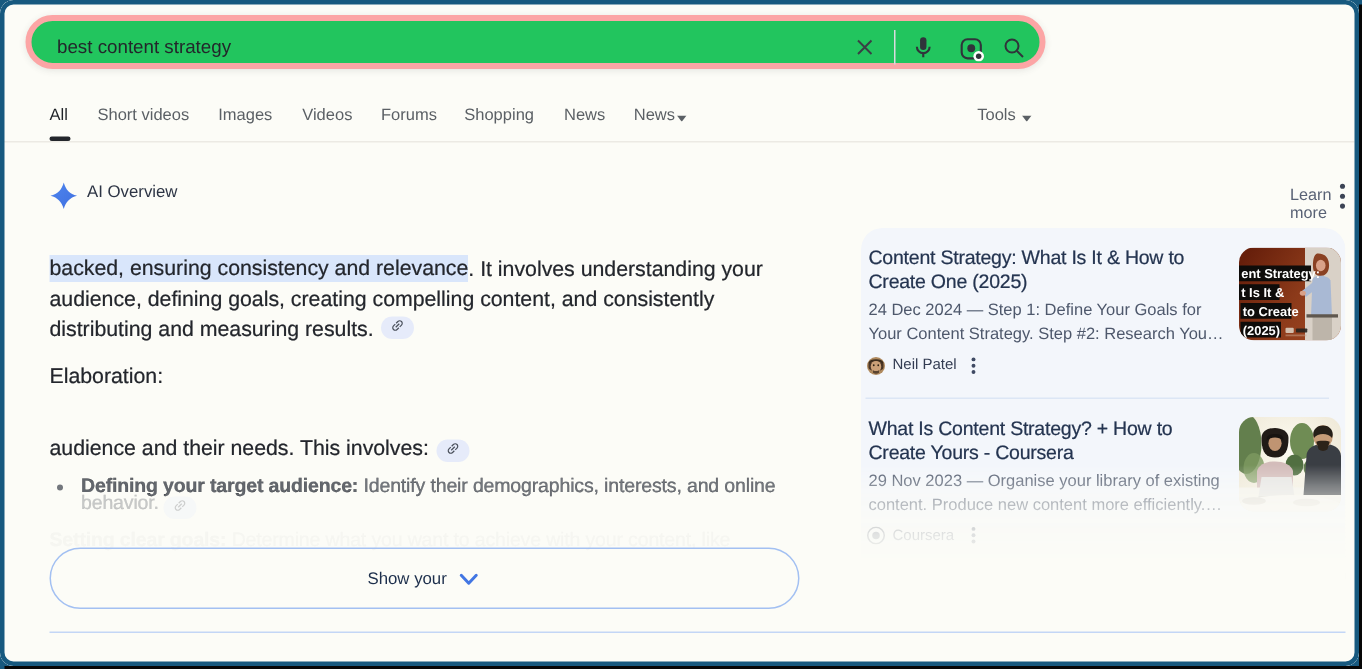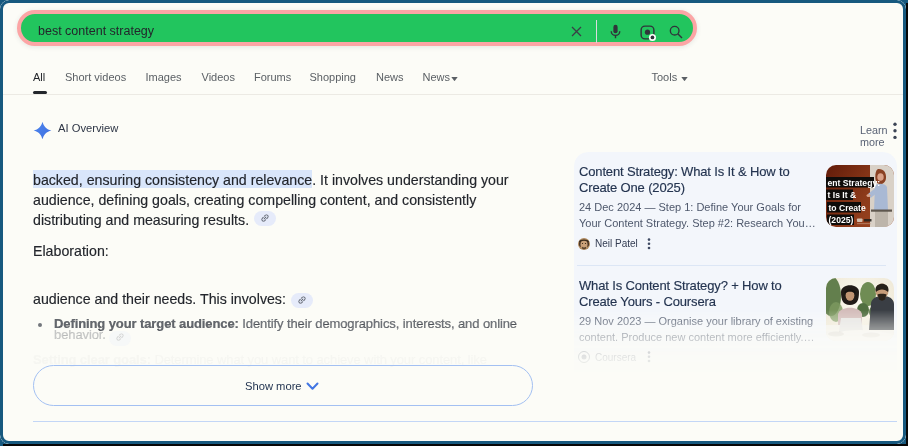--- a/index.html
+++ b/index.html
@@ -157,21 +157,21 @@
   <div class="abs" style="left:37.5px;top:322.5px;width:4px;height:4px;border-radius:50%;background:#73777d"></div>
   <div class="abs bodytext nowrap graytxt" style="left:54px;top:315.3px;font-size:13px;letter-spacing:-0.1px;line-height:18px"><b style="color:#63676d">Defining your target audience:</b> Identify their demographics, interests, and online</div>
   <div class="abs bodytext nowrap graytxt" style="left:54px;top:326px;font-size:13px;letter-spacing:-0.1px;line-height:18px;opacity:0.38">behavior. <span class="chip" style="opacity:0.7"><svg width="10" height="10" viewBox="0 0 24 24">
           <g transform="rotate(-45 12 12)">
             <path d="M3.9 12c0-1.71 1.39-3.1 3.1-3.1h4V7H7c-2.76 0-5 2.24-5 5s2.24 5 5 5h4v-1.9H7c-1.71 0-3.1-1.39-3.1-3.1zM8 13h8v-2H8v2zm9-6h-4v1.9h4c1.71 0 3.1 1.39 3.1 3.1s-1.39 3.1-3.1 3.1h-4V17h4c2.76 0 5-2.24 5-5s-2.24-5-5-5z" fill="#4a505b"></path>
           </g>
         </svg></span></div>
   <div class="abs bodytext nowrap graytxt" style="left:33px;top:351.3px;font-size:13px;letter-spacing:-0.1px;line-height:18px;opacity:0.04"><b>Setting clear goals:</b> Determine what you want to achieve with your content, like</div>
 
   <div class="showmore">
-    <span class="lbl">Show more</span>
+    <span class="lbl">Show your</span>
     <svg class="abs" style="left:272px;top:16px" width="13" height="9" viewBox="0 0 13 9">
         <path d="M1.5 1.5 L6.5 6.8 L11.5 1.5" stroke="#4276e3" stroke-width="2" fill="none" stroke-linecap="round" stroke-linejoin="round"></path>
       </svg>
   </div>
   <div class="bottomline"></div>
 
   <div class="card">
     <div class="ctitle nowrap" style="left:5px;top:12.2px">Content Strategy: What Is It &amp; How to<br>Create One (2025)</div>
     <div class="cdesc nowrap" style="left:5px;top:46.8px">24 Dec 2024 — Step 1: Define Your Goals for<br>Your Content Strategy. Step #2: Research You…</div>
 

